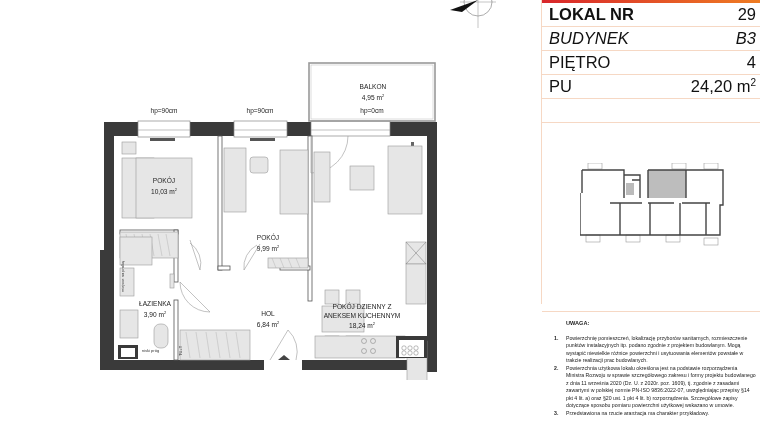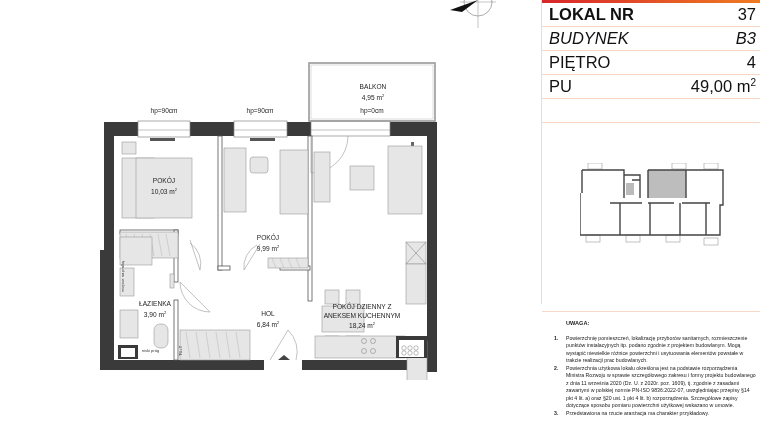--- a/index.html
+++ b/index.html
@@ -225,33 +225,33 @@
   <div class="small-lbl" style="left:20px; top:232px; transform:rotate(-90deg); transform-origin:left top;">miejsce na pralkę</div>
   <div class="small-lbl" style="left:42px; top:288px;">niski próg</div>
   <div class="small-lbl" style="left:78px; top:296px; transform:rotate(-90deg); transform-origin:left top;">TU+T</div>
 </div>
 
 <div class="panel">
   <div class="panel-topbar"></div>
 
   <div class="info-row" style="top:3px;">
     <span class="label bold">LOKAL NR</span>
-    <span>37</span>
+    <span>29</span>
   </div>
   <div class="info-row" style="top:27px;font-style:italic;">
     <span class="label">BUDYNEK</span>
     <span>B3</span>
   </div>
   <div class="info-row" style="top:51px;text-align:center;">
     <span class="label">PIĘTRO</span>
     <span>4</span>
   </div>
   <div class="info-row" style="top:75px;text-align:center;">
     <span class="label">PU</span>
-    <span><span>49,00 m</span><sup>2</sup></span>
+    <span><span>24,20 m</span><sup>2</sup></span>
   </div>
   <div class="info-row" style="top:99px;"></div>
 
   <div class="keyplan-box">
     <svg class="keyplan" width="150" height="90" viewBox="0 0 150 90">
       <g fill="none" stroke="#999" stroke-width="0.6">
         <rect x="8" y="0" width="14" height="6"></rect>
         <rect x="92" y="0" width="14" height="6"></rect>
         <rect x="124" y="0" width="14" height="6"></rect>
         <rect x="6" y="72" width="14" height="7"></rect>

